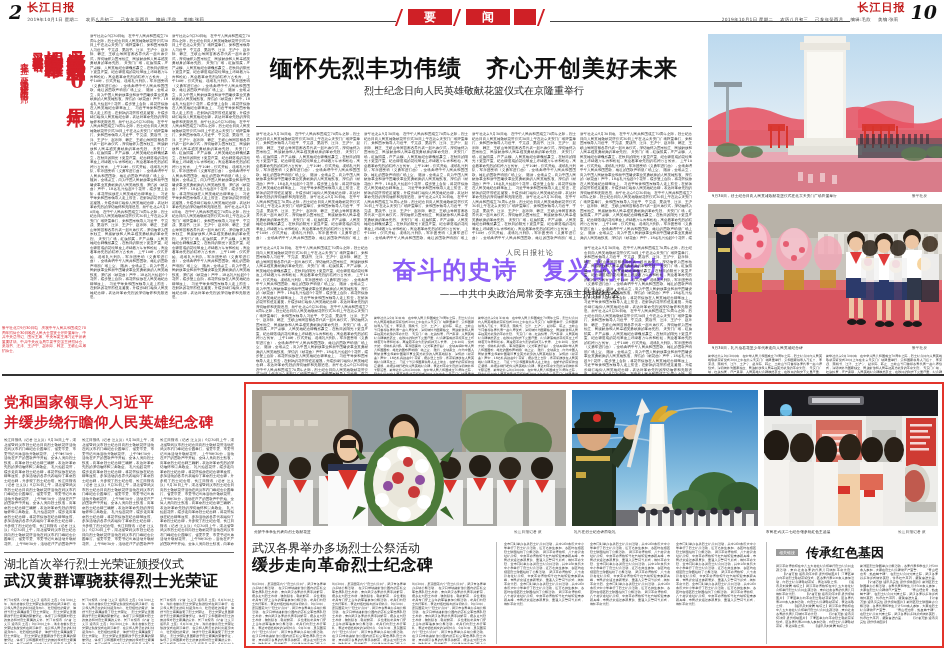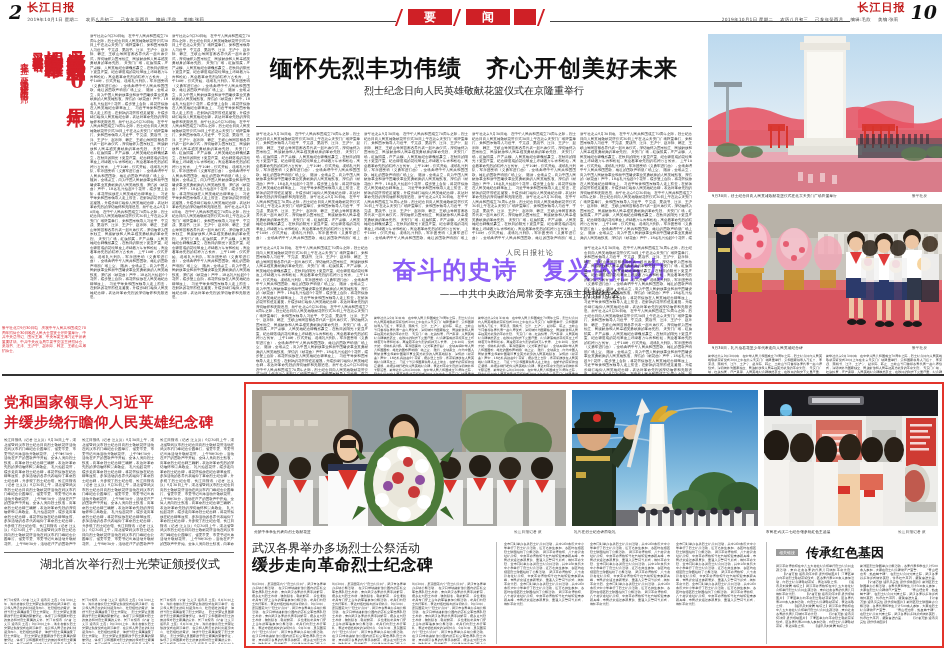--- a/index.html
+++ b/index.html
@@ -446,22 +446,23 @@
     </div>
     <div class="col-text" style="left:82px;top:58px;width:72px;height:108px;">
       <div class="tcol" style="height:108px;">长江日报讯（记者 汪文汉）9月30日上午，湖北省暨武汉市烈士纪念日向烈士敬献花篮活动在武汉市石门峰纪念公园举行。省委常委、市委书记出席活动并敬献花篮。 上午9时30分，活动在庄严的国歌声中开始。全体人员向烈士默哀，向革命烈士纪念碑三鞠躬，表达对革命先烈的深切缅怀和崇高敬意。 礼兵抬起花篮，缓步走向革命烈士纪念碑，将花篮摆放在纪念碑基座前。参加活动的各界代表瞻仰了革命烈士纪念碑，并参观了烈士纪念馆。长江日报讯（记者 汪文汉）9月30日上午，湖北省暨武汉市烈士纪念日向烈士敬献花篮活动在武汉市石门峰纪念公园举行。省委常委、市委书记出席活动并敬献花篮。 上午9时30分，活动在庄严的国歌声中开始。全体人员向烈士默哀，向革命烈士纪念碑三鞠躬，表达对革命先烈的深切缅怀和崇高敬意。 礼兵抬起花篮，缓步走向革命烈士纪念碑，将花篮摆放在纪念碑基座前。参加活动的各界代表瞻仰了革命烈士纪念碑，并参观了烈士纪念馆。长江日报讯（记者 汪文汉）9月30日上午，湖北省暨武汉市烈士纪念日向烈士敬献花篮活动在武汉市石门峰纪念公园举行。省委常委、市委书记出席活动并敬献花篮。 上午9时30分，活动在庄严的国歌声中开始。全体人员向烈士默哀，向革命烈士纪念碑三鞠躬，表达对革命先烈的深切缅怀和崇高敬意。 礼兵抬起花篮，缓步走向革命烈士纪念碑，将花篮摆放在纪念碑基座前。参加活动的各界代表瞻仰了革命烈士纪念碑，并参观了烈士纪念馆。</div>
     </div>
     <div class="col-text" style="left:160px;top:58px;width:74px;height:108px;">
       <div class="tcol" style="height:108px;">长江日报讯（记者 汪文汉）9月30日上午，湖北省暨武汉市烈士纪念日向烈士敬献花篮活动在武汉市石门峰纪念公园举行。省委常委、市委书记出席活动并敬献花篮。 上午9时30分，活动在庄严的国歌声中开始。全体人员向烈士默哀，向革命烈士纪念碑三鞠躬，表达对革命先烈的深切缅怀和崇高敬意。 礼兵抬起花篮，缓步走向革命烈士纪念碑，将花篮摆放在纪念碑基座前。参加活动的各界代表瞻仰了革命烈士纪念碑，并参观了烈士纪念馆。长江日报讯（记者 汪文汉）9月30日上午，湖北省暨武汉市烈士纪念日向烈士敬献花篮活动在武汉市石门峰纪念公园举行。省委常委、市委书记出席活动并敬献花篮。 上午9时30分，活动在庄严的国歌声中开始。全体人员向烈士默哀，向革命烈士纪念碑三鞠躬，表达对革命先烈的深切缅怀和崇高敬意。 礼兵抬起花篮，缓步走向革命烈士纪念碑，将花篮摆放在纪念碑基座前。参加活动的各界代表瞻仰了革命烈士纪念碑，并参观了烈士纪念馆。长江日报讯（记者 汪文汉）9月30日上午，湖北省暨武汉市烈士纪念日向烈士敬献花篮活动在武汉市石门峰纪念公园举行。省委常委、市委书记出席活动并敬献花篮。 上午9时30分，活动在庄严的国歌声中开始。全体人员向烈士默哀，向革命烈士纪念碑三鞠躬，表达对革命先烈的深切缅怀和崇高敬意。 礼兵抬起花篮，缓步走向革命烈士纪念碑，将花篮摆放在纪念碑基座前。参加活动的各界代表瞻仰了革命烈士纪念碑，并参观了烈士纪念馆。</div>
     </div>
 
     <div class="divider-h" style="left:4px;top:172px;width:230px;background:#666;"></div>
 
-    <div style="position:absolute;left:4px;top:178px;width:232px;margin-left:36px;">
+    <div style="position:absolute;left:4px;top:178px;width:232px;">
       <div class="sec-kicker">湖北首次举行烈士光荣证颁授仪式</div>
+      <div class="sec-title">武汉黄群谭骁获得烈士光荣证</div>
     </div>
 
     <div class="col-text" style="left:4px;top:218px;width:72px;height:46px;">
       <div class="tcol mini" style="height:46px;">长江日报讯（记者 汪文汉 通讯员 王磊）9月30日上午，湖北省首次烈士光荣证颁授仪式在武汉举行。在党和人民需要的时刻挺身而出、壮烈牺牲的黄群、谭骁等烈士亲属接受了烈士光荣证。 烈士光荣证是国家授予烈士家属的荣誉凭证，体现了党和国家对烈士的褒扬和对烈士家属的关怀。长江日报讯（记者 汪文汉 通讯员 王磊）9月30日上午，湖北省首次烈士光荣证颁授仪式在武汉举行。在党和人民需要的时刻挺身而出、壮烈牺牲的黄群、谭骁等烈士亲属接受了烈士光荣证。 烈士光荣证是国家授予烈士家属的荣誉凭证，体现了党和国家对烈士的褒扬和对烈士家属的关怀。长江日报讯（记者 汪文汉 通讯员 王磊）9月30日上午，湖北省首次烈士光荣证颁授仪式在武汉举行。在党和人民需要的时刻挺身而出、壮烈牺牲的黄群、谭骁等烈士亲属接受了烈士光荣证。 烈士光荣证是国家授予烈士家属的荣誉凭证，体现了党和国家对烈士的褒扬和对烈士家属的关怀。</div>
     </div>
     <div class="col-text" style="left:82px;top:218px;width:72px;height:46px;">
       <div class="tcol mini" style="height:46px;">长江日报讯（记者 汪文汉 通讯员 王磊）9月30日上午，湖北省首次烈士光荣证颁授仪式在武汉举行。在党和人民需要的时刻挺身而出、壮烈牺牲的黄群、谭骁等烈士亲属接受了烈士光荣证。 烈士光荣证是国家授予烈士家属的荣誉凭证，体现了党和国家对烈士的褒扬和对烈士家属的关怀。长江日报讯（记者 汪文汉 通讯员 王磊）9月30日上午，湖北省首次烈士光荣证颁授仪式在武汉举行。在党和人民需要的时刻挺身而出、壮烈牺牲的黄群、谭骁等烈士亲属接受了烈士光荣证。 烈士光荣证是国家授予烈士家属的荣誉凭证，体现了党和国家对烈士的褒扬和对烈士家属的关怀。长江日报讯（记者 汪文汉 通讯员 王磊）9月30日上午，湖北省首次烈士光荣证颁授仪式在武汉举行。在党和人民需要的时刻挺身而出、壮烈牺牲的黄群、谭骁等烈士亲属接受了烈士光荣证。 烈士光荣证是国家授予烈士家属的荣誉凭证，体现了党和国家对烈士的褒扬和对烈士家属的关怀。</div>
     </div>
     <div class="col-text" style="left:160px;top:218px;width:74px;height:46px;">
       <div class="tcol mini" style="height:46px;">长江日报讯（记者 汪文汉 通讯员 王磊）9月30日上午，湖北省首次烈士光荣证颁授仪式在武汉举行。在党和人民需要的时刻挺身而出、壮烈牺牲的黄群、谭骁等烈士亲属接受了烈士光荣证。 烈士光荣证是国家授予烈士家属的荣誉凭证，体现了党和国家对烈士的褒扬和对烈士家属的关怀。长江日报讯（记者 汪文汉 通讯员 王磊）9月30日上午，湖北省首次烈士光荣证颁授仪式在武汉举行。在党和人民需要的时刻挺身而出、壮烈牺牲的黄群、谭骁等烈士亲属接受了烈士光荣证。 烈士光荣证是国家授予烈士家属的荣誉凭证，体现了党和国家对烈士的褒扬和对烈士家属的关怀。长江日报讯（记者 汪文汉 通讯员 王磊）9月30日上午，湖北省首次烈士光荣证颁授仪式在武汉举行。在党和人民需要的时刻挺身而出、壮烈牺牲的黄群、谭骁等烈士亲属接受了烈士光荣证。 烈士光荣证是国家授予烈士家属的荣誉凭证，体现了党和国家对烈士的褒扬和对烈士家属的关怀。</div>

